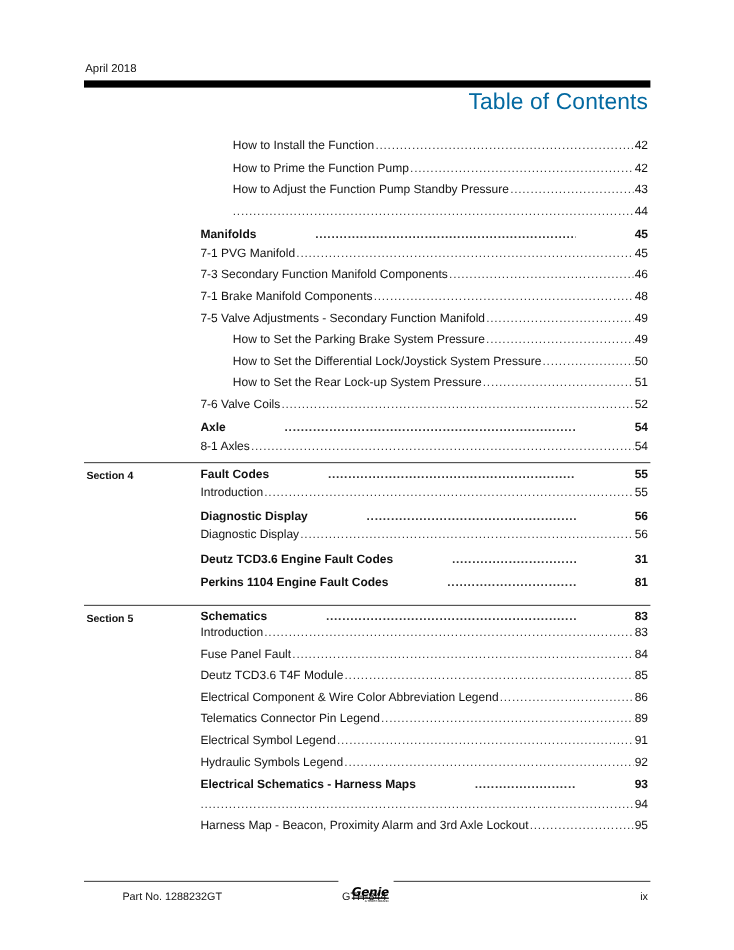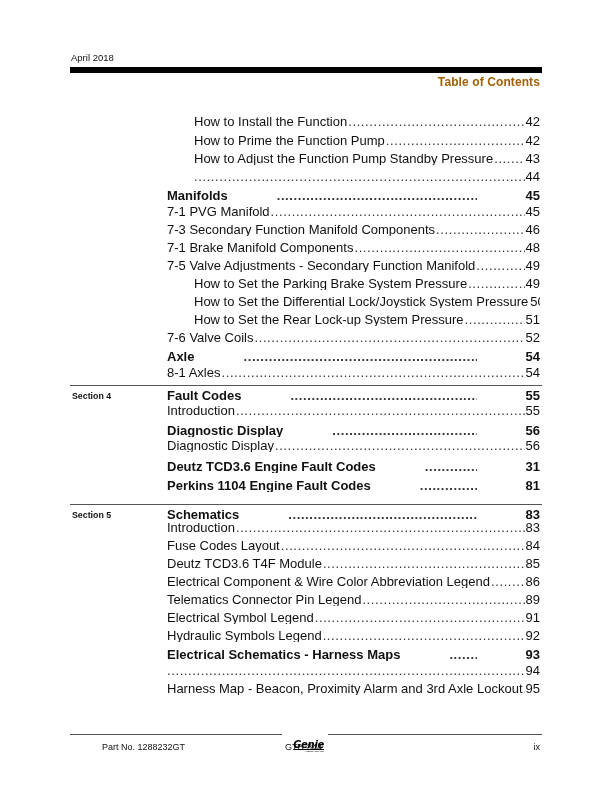--- a/index.html
+++ b/index.html
@@ -27,37 +27,37 @@
       left: 70px;
       top: 67px;
       width: 472px;
       height: 6px;
       background: #000;
     }
     .page-title {
       position: absolute;
       right: 72px;
       top: 75px;
-      font-size: 12px;
-      font-weight: bold;
-      color: #a16207;
+      font-size: 19px;
+      font-weight: normal;
+      color: #0369a1;
       letter-spacing: 0.1px;
     }
     .toc {
       position: absolute;
       left: 0;
       top: 0;
       width: 612px;
     }
     .entry {
       position: absolute;
       left: 167px;
       width: 373px;
       height: 12px;
-      font-size: 13px;
+      font-size: 10px;
       line-height: 12px;
       display: flex;
       align-items: flex-start;
       white-space: nowrap;
       overflow: hidden;
       cursor: pointer;
     }
     .entry.indent { left: 194px; width: 346px; }
     .entry.bold { font-weight: bold; gap: 48px; }
     .entry .label { flex: 0 0 auto; padding-right: 1px; }
@@ -246,21 +246,21 @@
     <span class="label">Schematics</span>
     <span class="dots"></span>
     <span class="page">83</span>
   </div>
   <div class="entry" style="top:522px">
     <span class="label">Introduction</span>
     <span class="dots"></span>
     <span class="page">83</span>
   </div>
   <div class="entry" style="top:540px">
-    <span class="label">Fuse Codes Layout</span>
+    <span class="label">Fuse Panel Fault</span>
     <span class="dots"></span>
     <span class="page">84</span>
   </div>
   <div class="entry" style="top:558px">
     <span class="label">Deutz TCD3.6 T4F Module</span>
     <span class="dots"></span>
     <span class="page">85</span>
   </div>
   <div class="entry" style="top:576px">
     <span class="label">Electrical Component &amp; Wire Color Abbreviation Legend</span>

